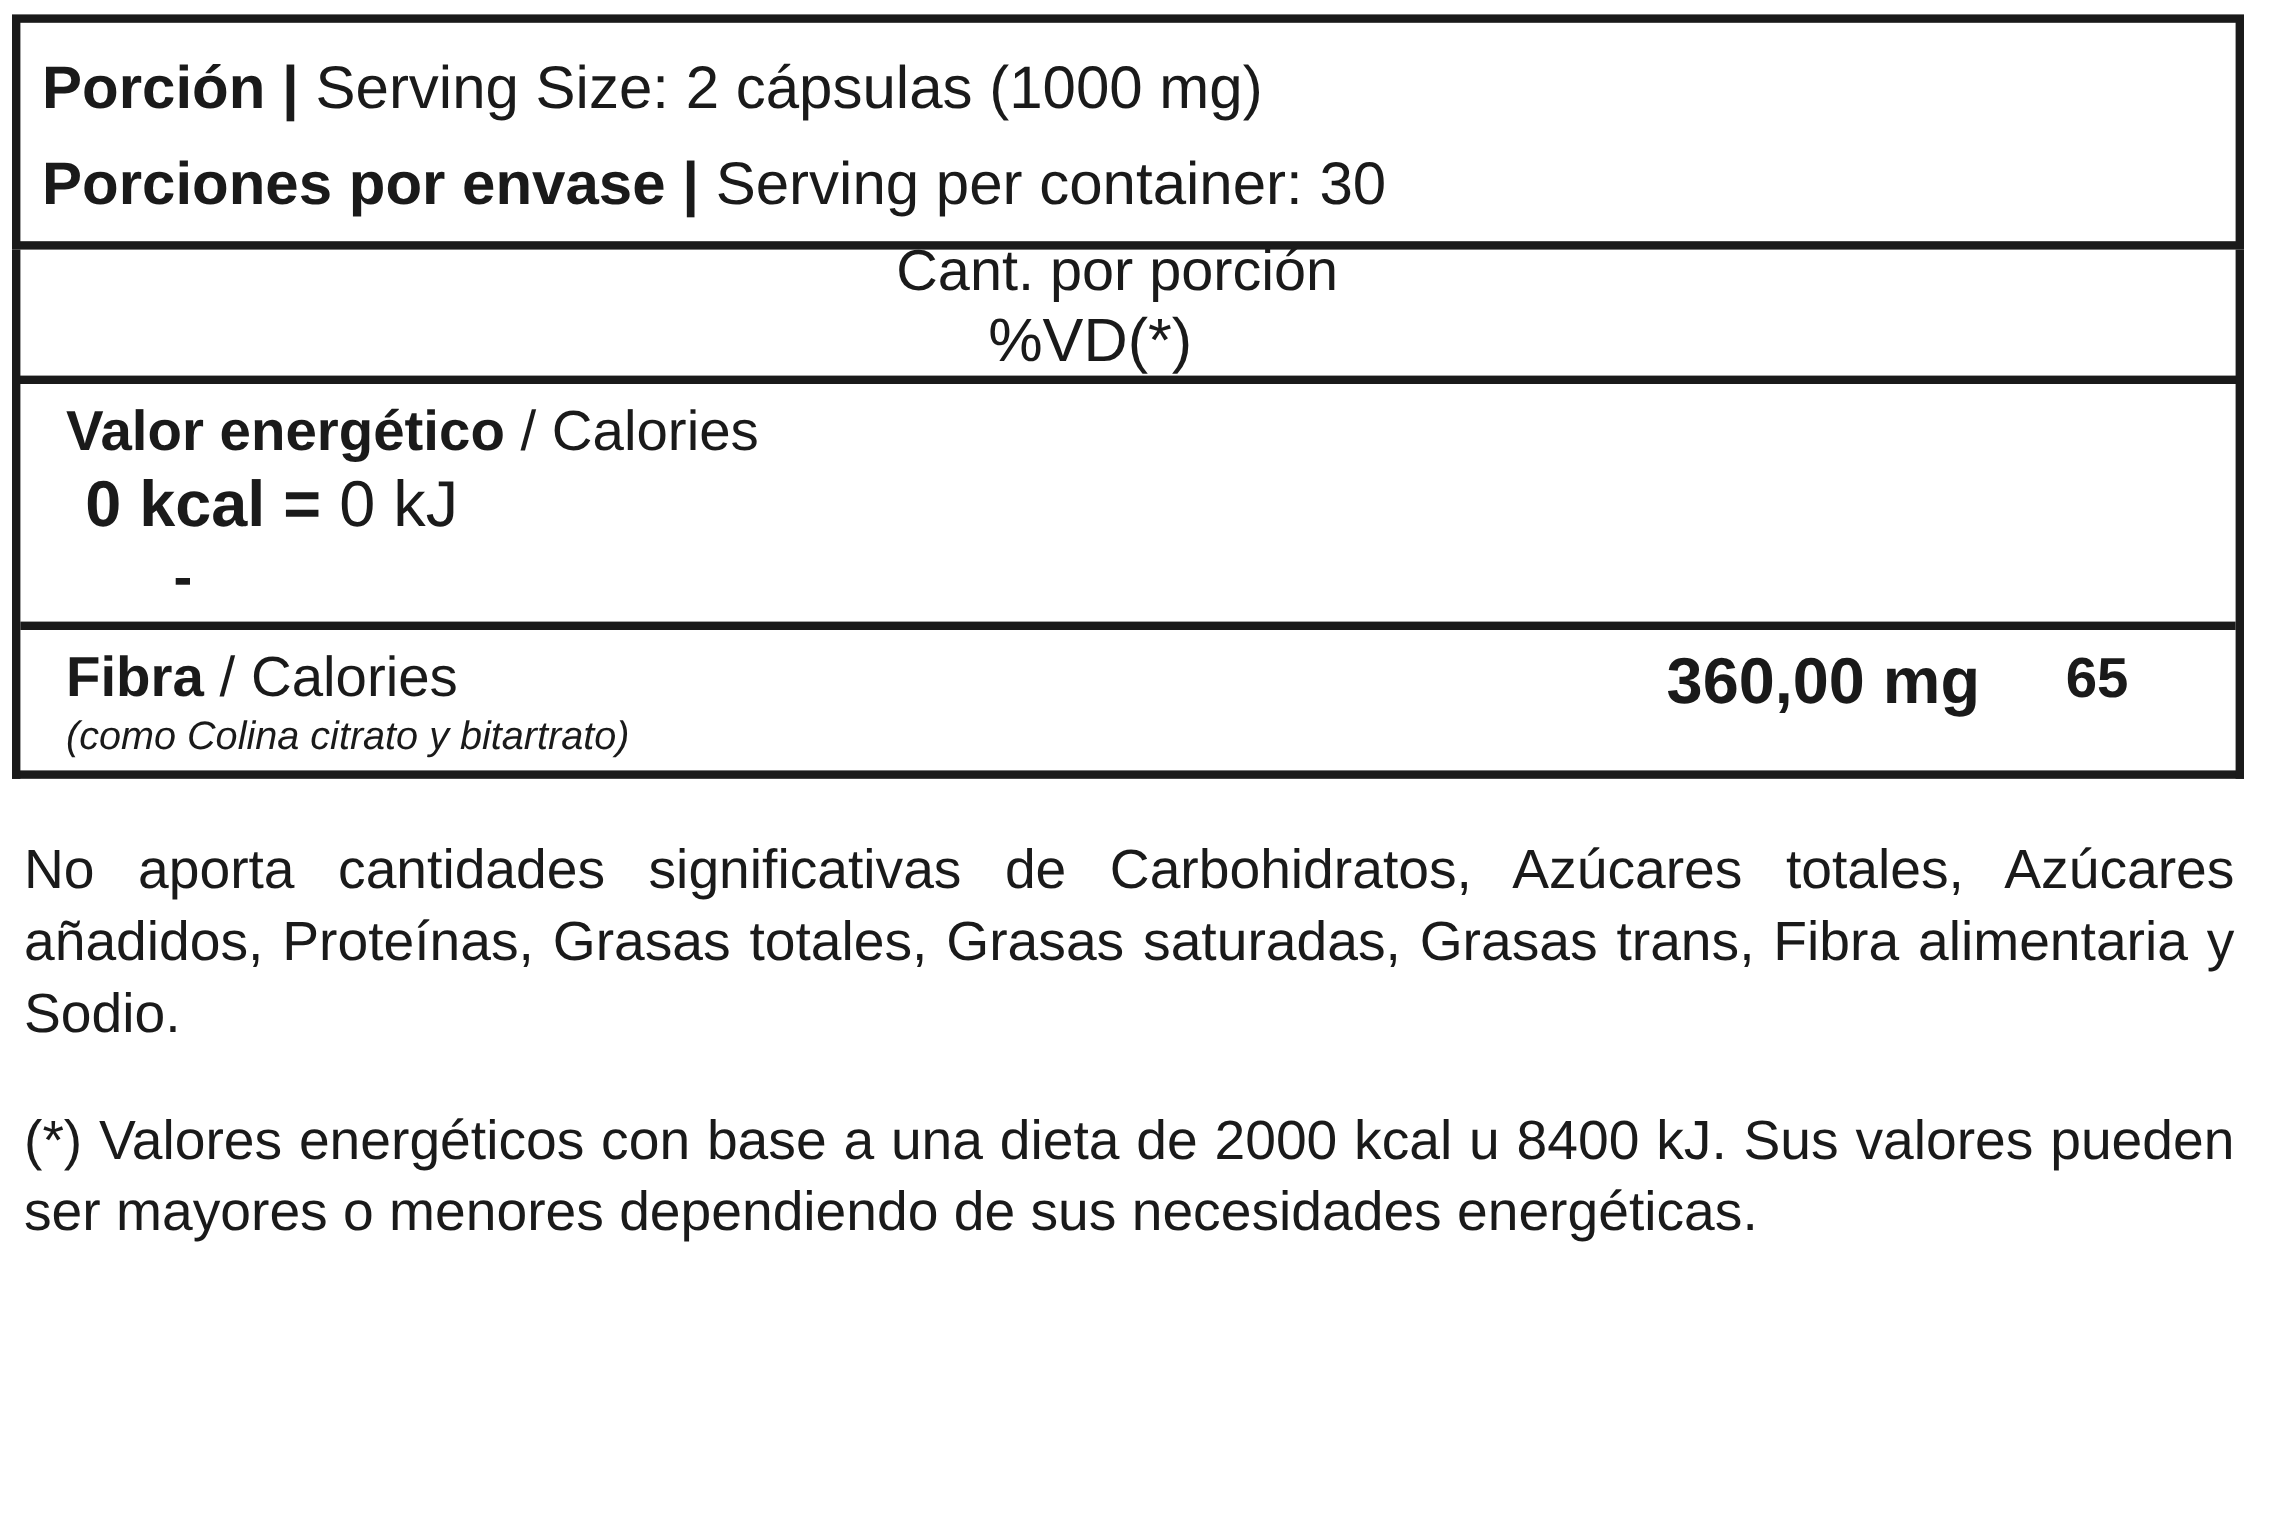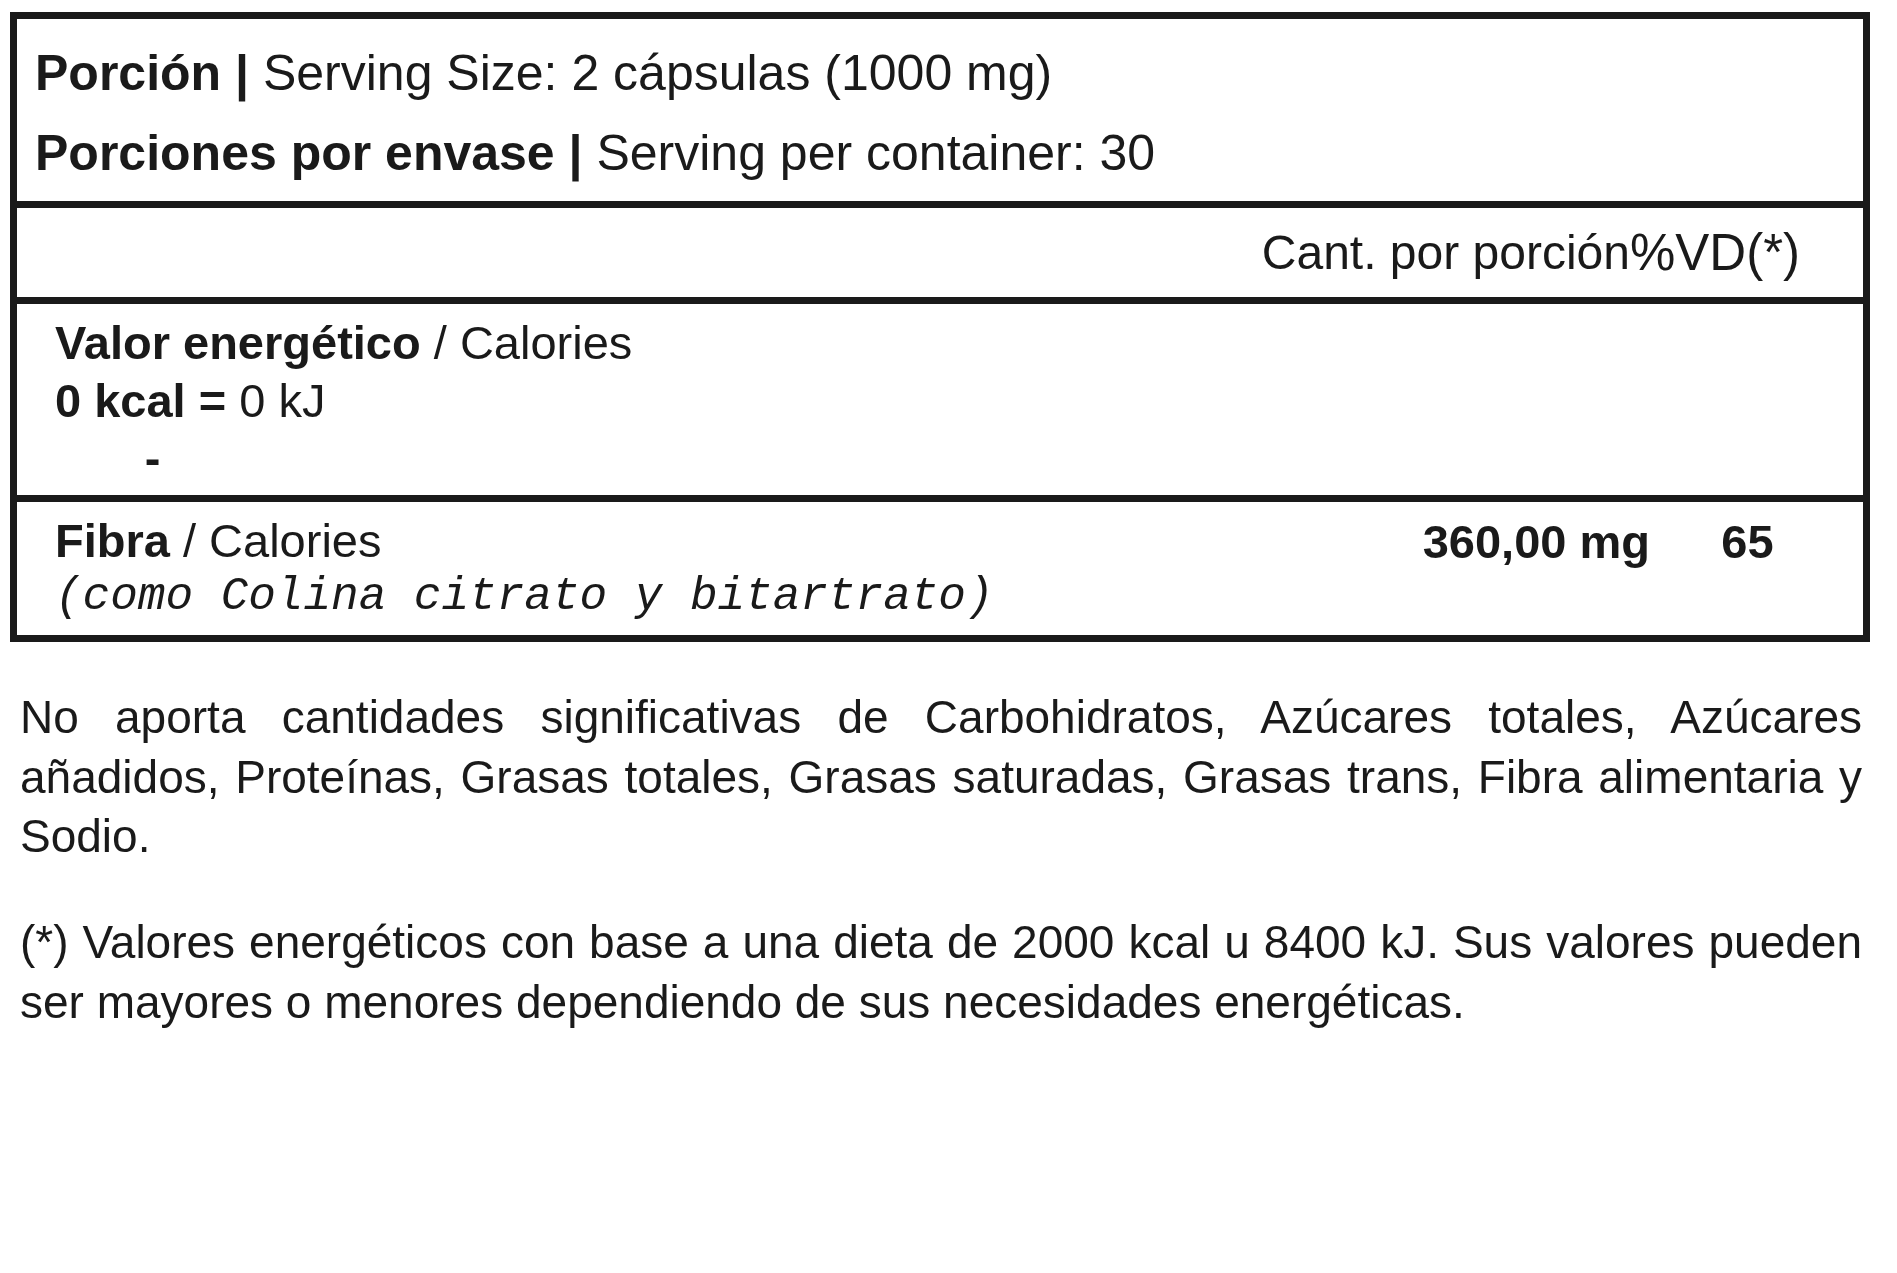--- a/index.html
+++ b/index.html
@@ -45,22 +45,23 @@
     font-weight: bold;
   }
   
   .colhead {
     border: 7px solid #1a1a1a;
     border-top: none;
     box-sizing: border-box;
     display: flex;
     align-items: center;
     justify-content: flex-end;
-    height: 96px;
+    height: 112px;
     padding-right: 18px;
+    flex-direction: column;
   }
   .colhead .amount {
     font-size: 48px;
     white-space: nowrap;
   }
   .colhead .dv {
     font-size: 51px;
     white-space: nowrap;
     width: 215px;
     text-align: left;
@@ -82,32 +83,32 @@
   }
   .row .name {
     flex: 1 1 auto;
     font-size: 47px;
     line-height: 1.22;
     white-space: nowrap;
   }
   .row .name b { font-weight: bold; }
   .row .sub {
     font-style: italic;
-    font-size: 46px;
+    font-size: 33px;
     line-height: 1.2;
     display: block;
-    font-family: Liberation Mono, monospace;
   }
   .row .val {
     flex: 0 0 auto;
-    font-size: 47px;
+    font-size: 54px;
     font-weight: bold;
     text-align: right;
     white-space: nowrap;
     padding-top: 2px;
+    margin-left: 16px;
   }
   .row .val .light { font-weight: normal; }
   .row .pct {
     flex: 0 0 auto;
     width: 195px;
     font-size: 47px;
     font-weight: bold;
     text-align: center;
     padding-top: 2px;
   }

